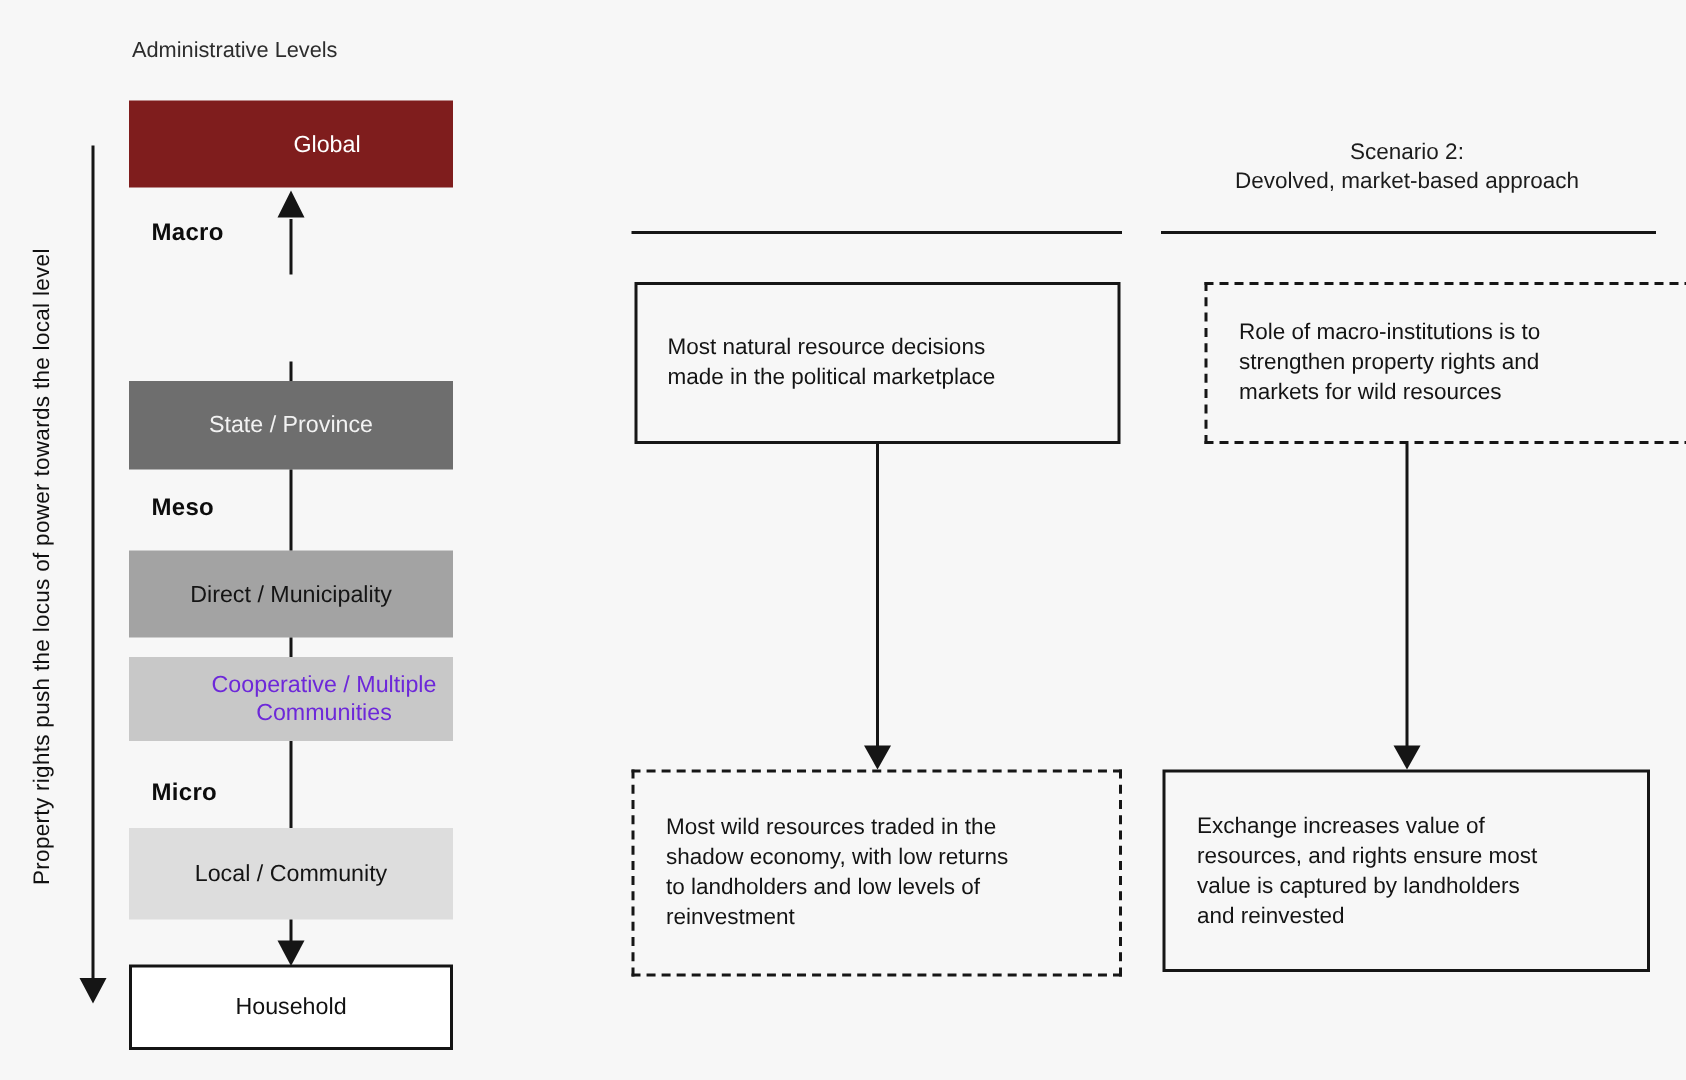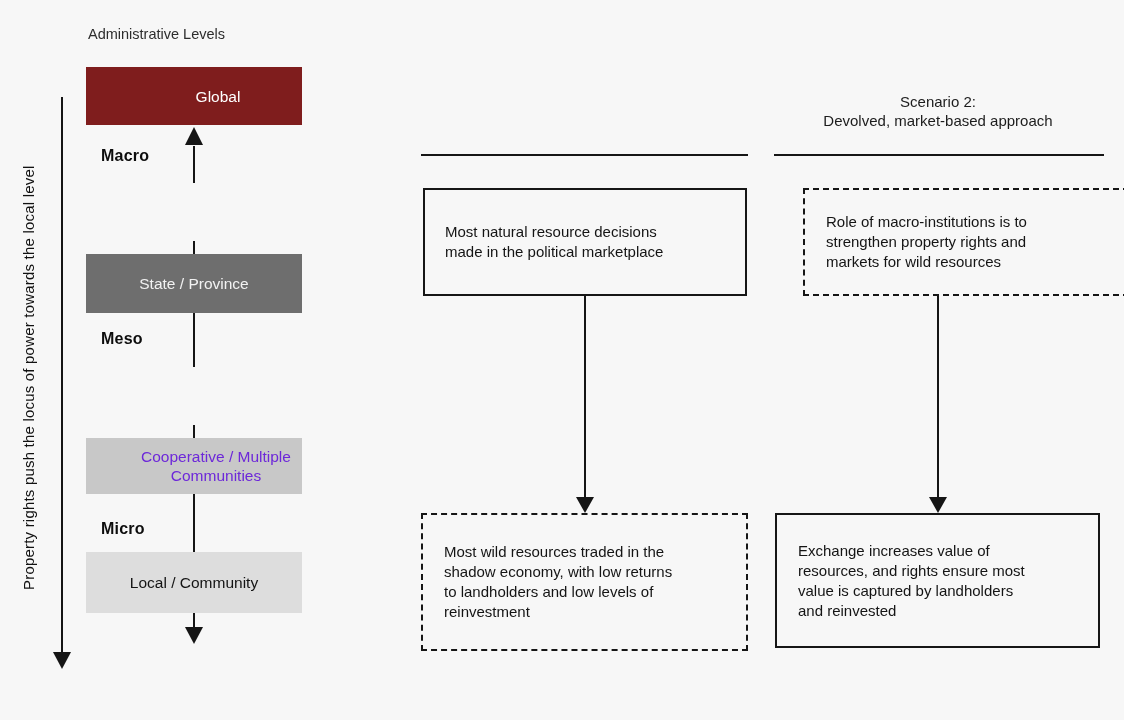--- a/index.html
+++ b/index.html
@@ -92,23 +92,25 @@
 <div class="canvas">
 
   <div class="abs admin-title">Administrative Levels</div>
 
   <div class="abs axis-line"></div>
   <div class="abs tri axis-head"></div>
   <div class="abs axis-label">Property rights push the locus of power towards the local level</div>
 
   <div class="abs level lv-global">Global</div>
   <div class="abs level tex lv-state">State / Province</div>
+  <div class="abs level tex lv-direct">Direct / Municipality</div>
   <div class="abs level tex lv-coop">Cooperative / Multiple
 Communities</div>
   <div class="abs level tex lv-local">Local / Community</div>
+  <div class="abs level lv-house">Household</div>
 
   <div class="abs tri head-up"></div>
   <div class="abs conn c-up"></div>
   <div class="abs conn c-a"></div>
   <div class="abs conn c-b"></div>
   <div class="abs conn c-c"></div>
   <div class="abs conn c-d"></div>
   <div class="abs conn c-down"></div>
   <div class="abs tri head-down"></div>
 

